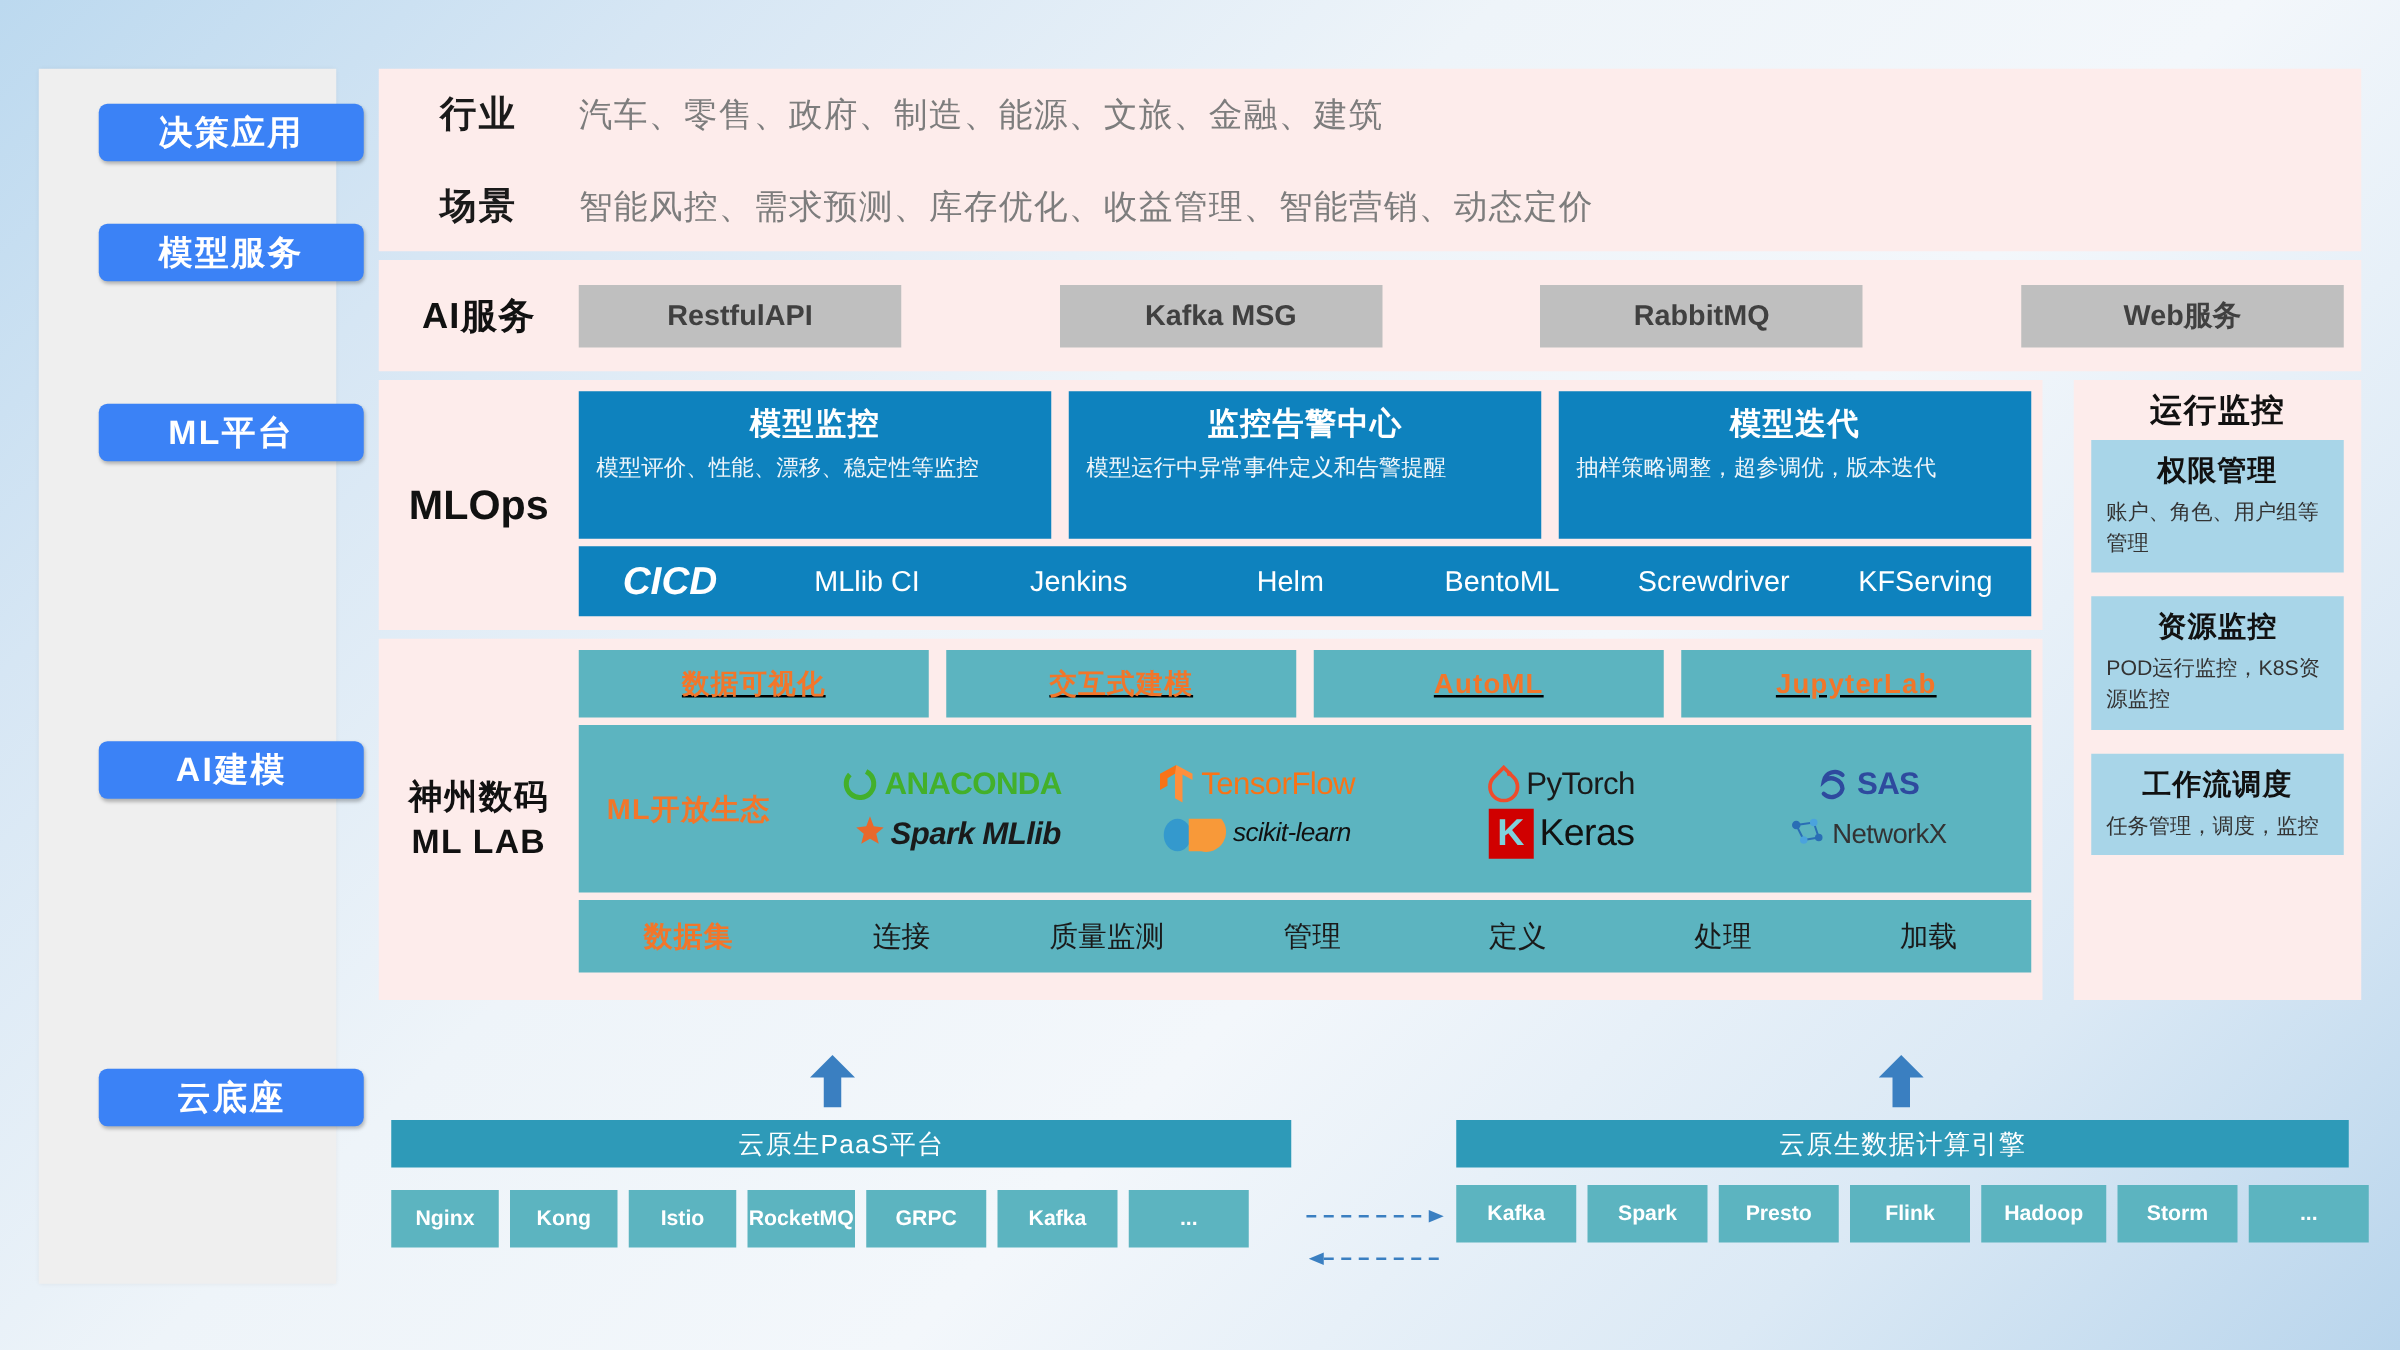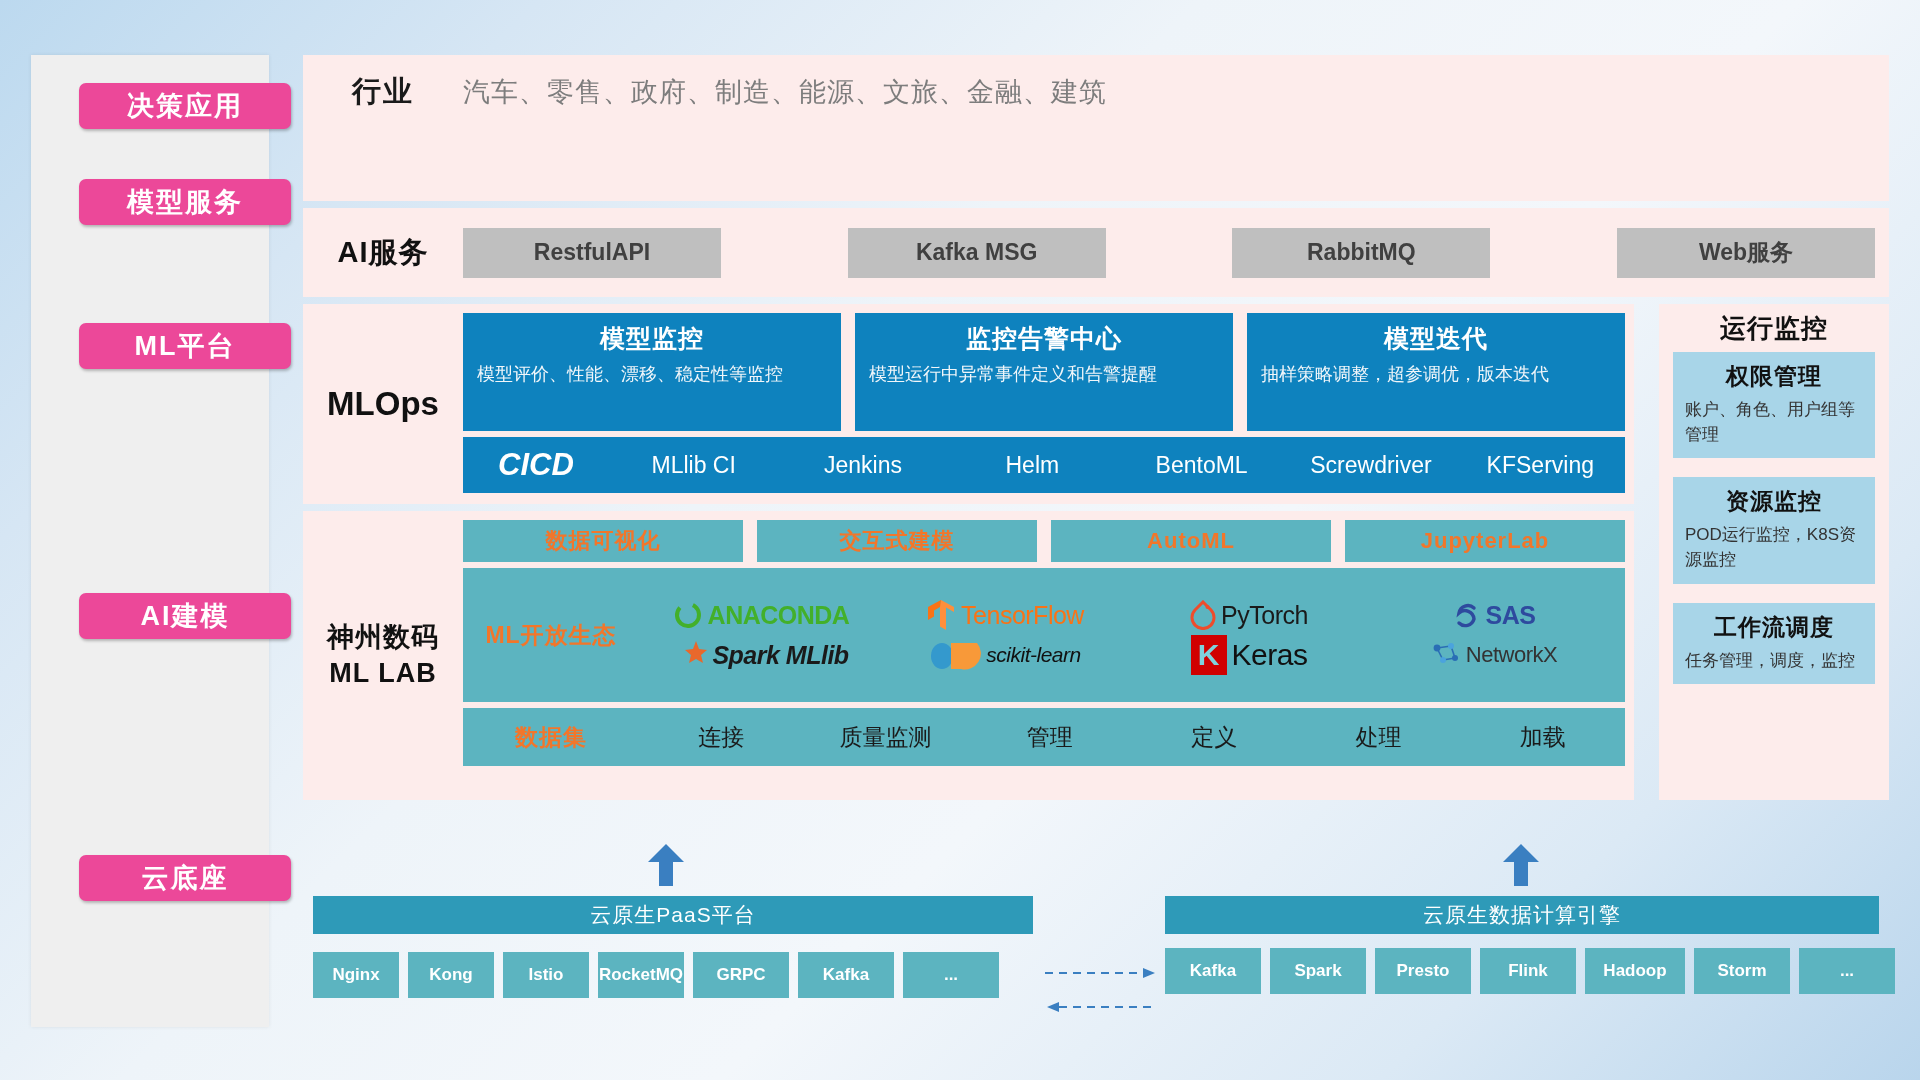--- a/index.html
+++ b/index.html
@@ -21,21 +21,21 @@
     left: 31px; top: 55px;
     width: 238px; height: 972px;
     background: #efefef;
     box-shadow: 0 0 4px rgba(0,0,0,.08);
   }
   .rail-chip {
     position: absolute;
     left: 48px;
     width: 212px;
     height: 46px;
-    background: #ec4899;
+    background: #3b82f6;
     border-radius: 7px;
     color: #fff;
     font-size: 27px;
     font-weight: bold;
     letter-spacing: 2px;
     display: flex; align-items: center; justify-content: center;
     box-shadow: 1px 2px 3px rgba(0,0,0,.25);
   }
 
   
@@ -126,21 +126,21 @@
   
   #band-mllab {
     height: 289px; display: flex; align-items: stretch; width: 1331px;
   }
   .mllab-label {
     width: 160px; flex: 0 0 160px;
     display: flex; flex-direction: column; align-items: center; justify-content: center;
     font-size: 27px; font-weight: bold; color: #111; line-height: 1.3; letter-spacing: 1px;
   }
   .mllab-right { flex: 1; display: flex; flex-direction: column; padding: 9px 9px 9px 0; gap: 6px; }
-  .tool-row { display: flex; gap: 14px; height: 42px; }
+  .tool-row { display: flex; gap: 14px; height: 54px; text-decoration: underline; }
   .tool-chip {
     flex: 1; background: #5cb4c0; display: flex; align-items: center; justify-content: center;
     color: #f2762a; font-weight: bold; font-size: 22px; letter-spacing: 1px;
   }
   .eco-row {
     background: #5cb4c0; height: 134px; display: flex; align-items: center;
     padding: 0 10px 0 0;
   }
   .eco-label {
     width: 176px; flex: 0 0 176px; text-align: center;
@@ -196,20 +196,24 @@
         <span>云底座</span>
       </div>
   </div>
 
   <div id="main">
 
     <div class="band" id="band-apps">
       <div class="kv-row">
         <div class="kv-key">行业</div>
         <div class="kv-val">汽车、零售、政府、制造、能源、文旅、金融、建筑</div>
+      </div>
+      <div class="kv-row">
+        <div class="kv-key">场景</div>
+        <div class="kv-val">智能风控、需求预测、库存优化、收益管理、智能营销、动态定价</div>
       </div>
     </div>
 
     <div class="band" id="band-aisvc">
       <div class="side-label">AI服务</div>
       <div class="aisvc-grid">
         <div class="aisvc-chip">RestfulAPI</div>
         <div class="aisvc-chip">Kafka MSG</div>
         <div class="aisvc-chip">RabbitMQ</div>
         <div class="aisvc-chip">Web服务</div>

